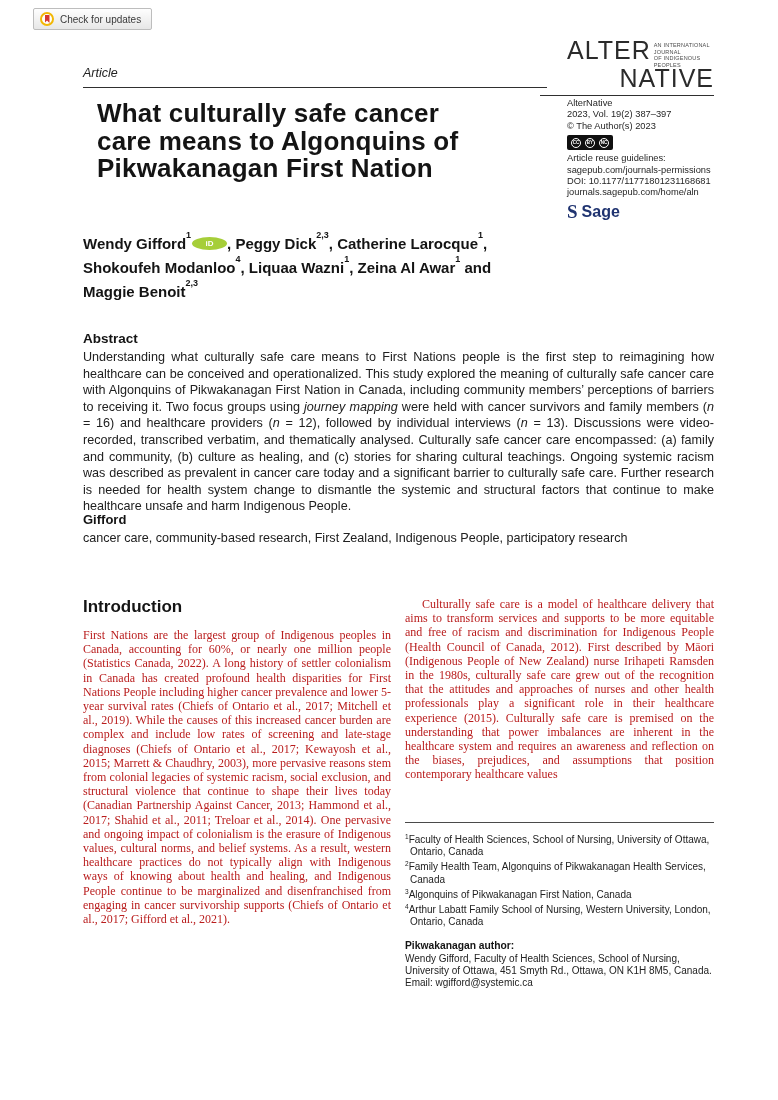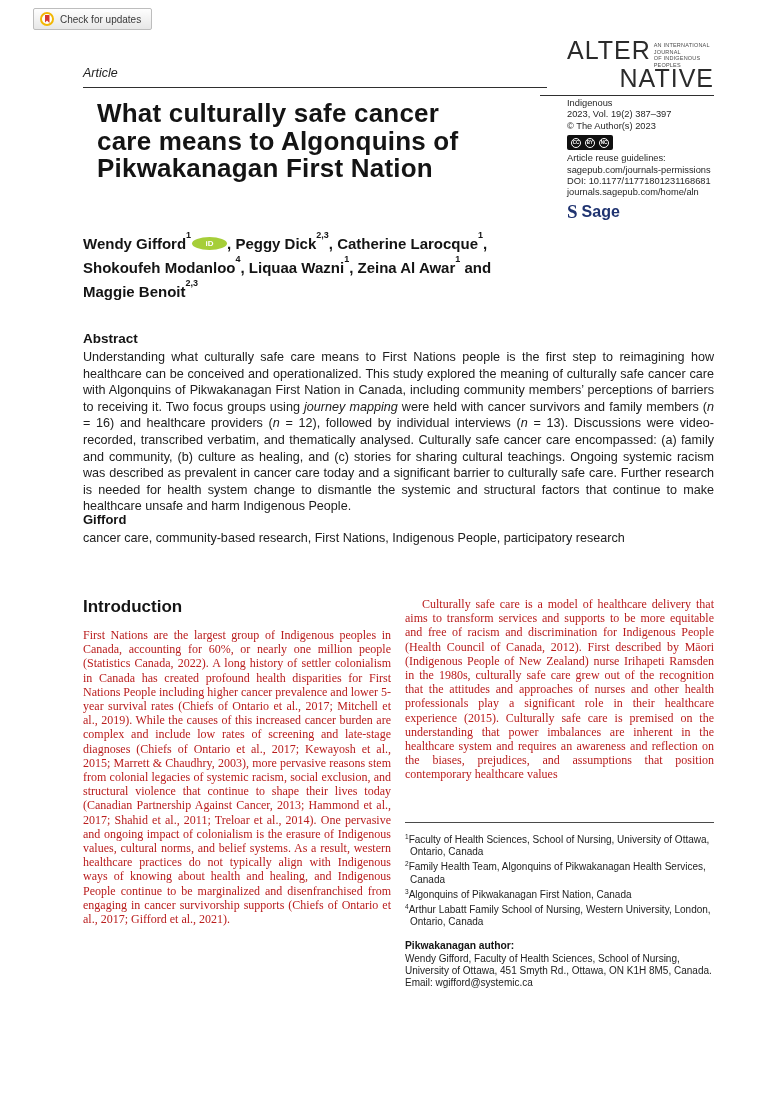--- a/index.html
+++ b/index.html
@@ -83,21 +83,21 @@
         <span>OF INDIGENOUS PEOPLES</span>
       </span>
     </div>
     <div class="logo-native">NATIVE</div>
   </div>
 
   <div class="article-label">Article</div>
   <div class="rule-left"></div>
 
   <div class="journal-info">
-    <div>Indigenous</div>
+    <div>AlterNative</div>
     <div>2023, Vol. 19(2) 387–397</div>
     <div>© The Author(s) 2023</div>
     <div class="cc-badge">
       <span class="cc-circle">CC</span>
       <span class="cc-circle">BY</span>
       <span class="cc-circle">NC</span>
     </div>
     <div>Article reuse guidelines:</div>
     <div>sagepub.com/journals-permissions</div>
     <div>DOI: 10.1177/11771801231168681</div>
@@ -112,21 +112,21 @@
 
   <div class="authors" id="authors"><span>Wendy Gifford<sup>1</sup><span class="orcid">iD</span>, </span><span>Peggy Dick<sup>2,3</sup>, </span><span>Catherine Larocque<sup>1</sup>, </span><span>Shokoufeh Modanloo<sup>4</sup>, </span><span>Liquaa Wazni<sup>1</sup>, </span><span>Zeina Al Awar<sup>1</sup> </span><span>and Maggie Benoit<sup>2,3</sup></span></div>
 
   <div class="abstract">
     <div class="abs-head">Abstract</div>
     <p class="abs-text" id="abstract-text"><span>Understanding what culturally safe care means to First Nations people is the first step to reimagining how healthcare can be conceived and operationalized. This study explored the meaning of culturally safe cancer care with Algonquins of Pikwakanagan First Nation in Canada, including community members’ perceptions of barriers to receiving it. Two focus groups using </span><i>journey mapping</i><span> were held with cancer survivors and family members (</span><i>n</i><span> = 16) and healthcare providers (</span><i>n</i><span> = 12), followed by individual interviews (</span><i>n</i><span> = 13). Discussions were video-recorded, transcribed verbatim, and thematically analysed. Culturally safe cancer care encompassed: (a) family and community, (b) culture as healing, and (c) stories for sharing cultural teachings. Ongoing systemic racism was described as prevalent in cancer care today and a significant barrier to culturally safe care. Further research is needed for health system change to dismantle the systemic and structural factors that continue to make healthcare unsafe and harm Indigenous People.</span></p>
   </div>
 
   <div class="keywords">
     <div class="kw-head">Gifford</div>
-    <div class="kw-text">cancer care, community-based research, First Nations, Indigenous People, participatory research</div>
+    <div class="kw-text">cancer care, community-based research, First Zealand, Indigenous People, participatory research</div>
   </div>
 
   <div class="col-left">
     <h2 class="section-head">Introduction</h2>
     <p class="body-text">First Nations are the largest group of Indigenous peoples in Canada, accounting for 60%, or nearly one million people (Statistics Canada, 2022). A long history of settler colonialism in Canada has created profound health disparities for First Nations People including higher cancer prevalence and lower 5-year survival rates (Chiefs of Ontario et al., 2017; Mitchell et al., 2019). While the causes of this increased cancer burden are complex and include low rates of screening and late-stage diagnoses (Chiefs of Ontario et al., 2017; Kewayosh et al., 2015; Marrett &amp; Chaudhry, 2003), more pervasive reasons stem from colonial legacies of systemic racism, social exclusion, and structural violence that continue to shape their lives today (Canadian Partnership Against Cancer, 2013; Hammond et al., 2017; Shahid et al., 2011; Treloar et al., 2014). One pervasive and ongoing impact of colonialism is the erasure of Indigenous values, cultural norms, and belief systems. As a result, western healthcare practices do not typically align with Indigenous ways of knowing about health and healing, and Indigenous People continue to be marginalized and disenfranchised from engaging in cancer survivorship supports (Chiefs of Ontario et al., 2017; Gifford et al., 2021).</p>
   </div>
 
   <div class="col-right">
     <p class="body-text">Culturally safe care is a model of healthcare delivery that aims to transform services and supports to be more equitable and free of racism and discrimination for Indigenous People (Health Council of Canada, 2012). First described by Māori (Indigenous People of New Zealand) nurse Irihapeti Ramsden in the 1980s, culturally safe care grew out of the recognition that the attitudes and approaches of nurses and other health professionals play a significant role in their healthcare experience (2015). Culturally safe care is premised on the understanding that power imbalances are inherent in the healthcare system and requires an awareness and reflection on the biases, prejudices, and assumptions that position contemporary healthcare values</p>
   </div>

